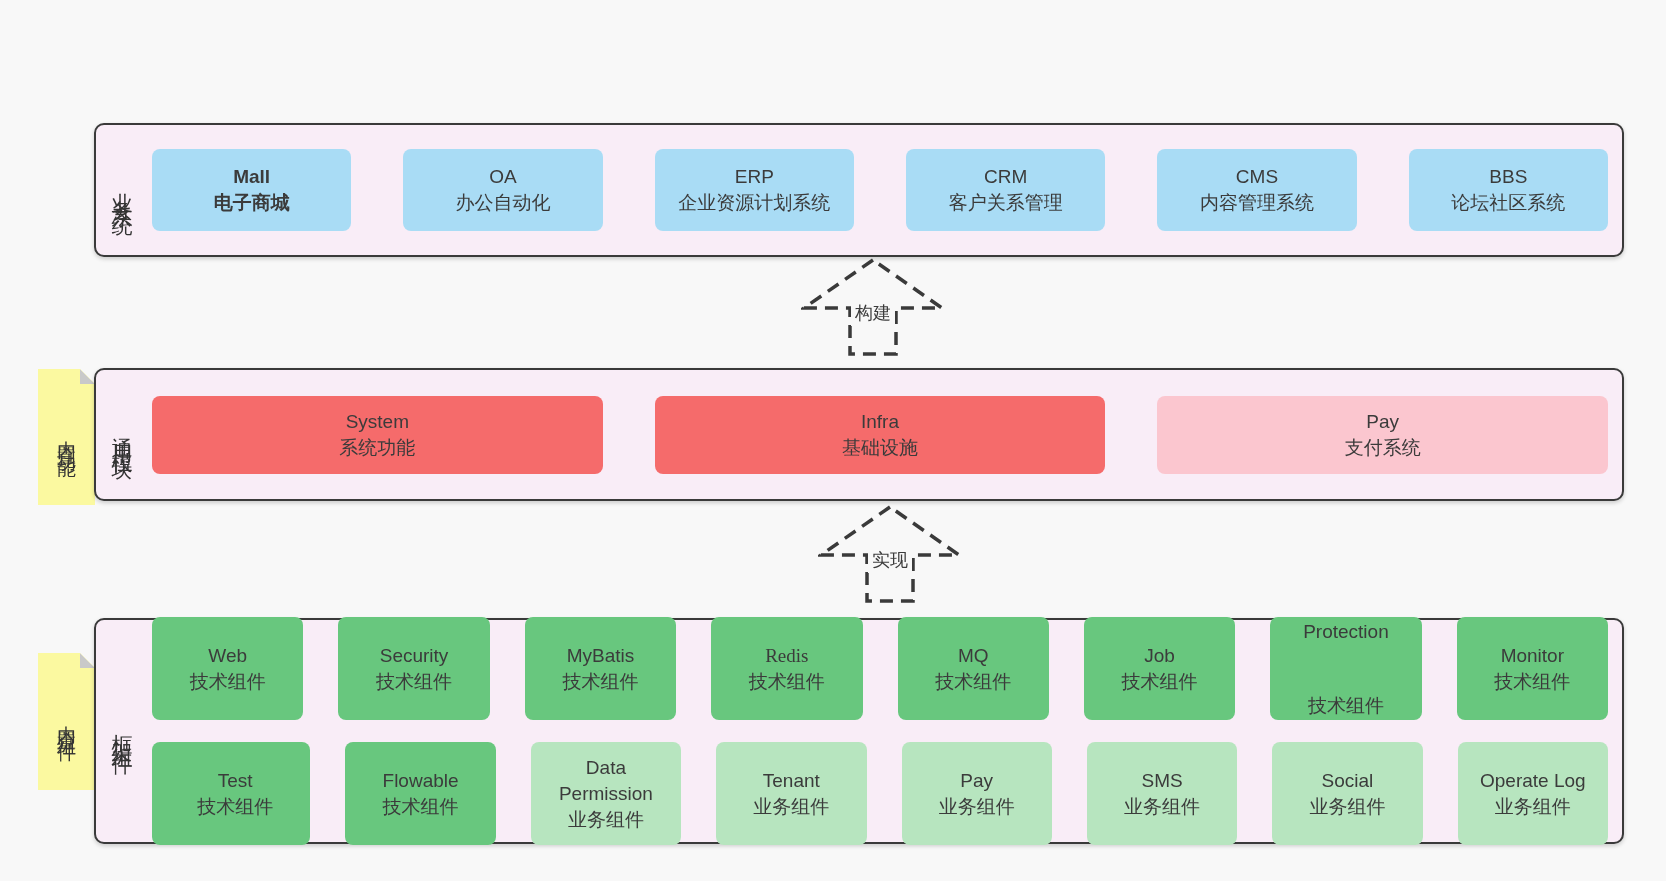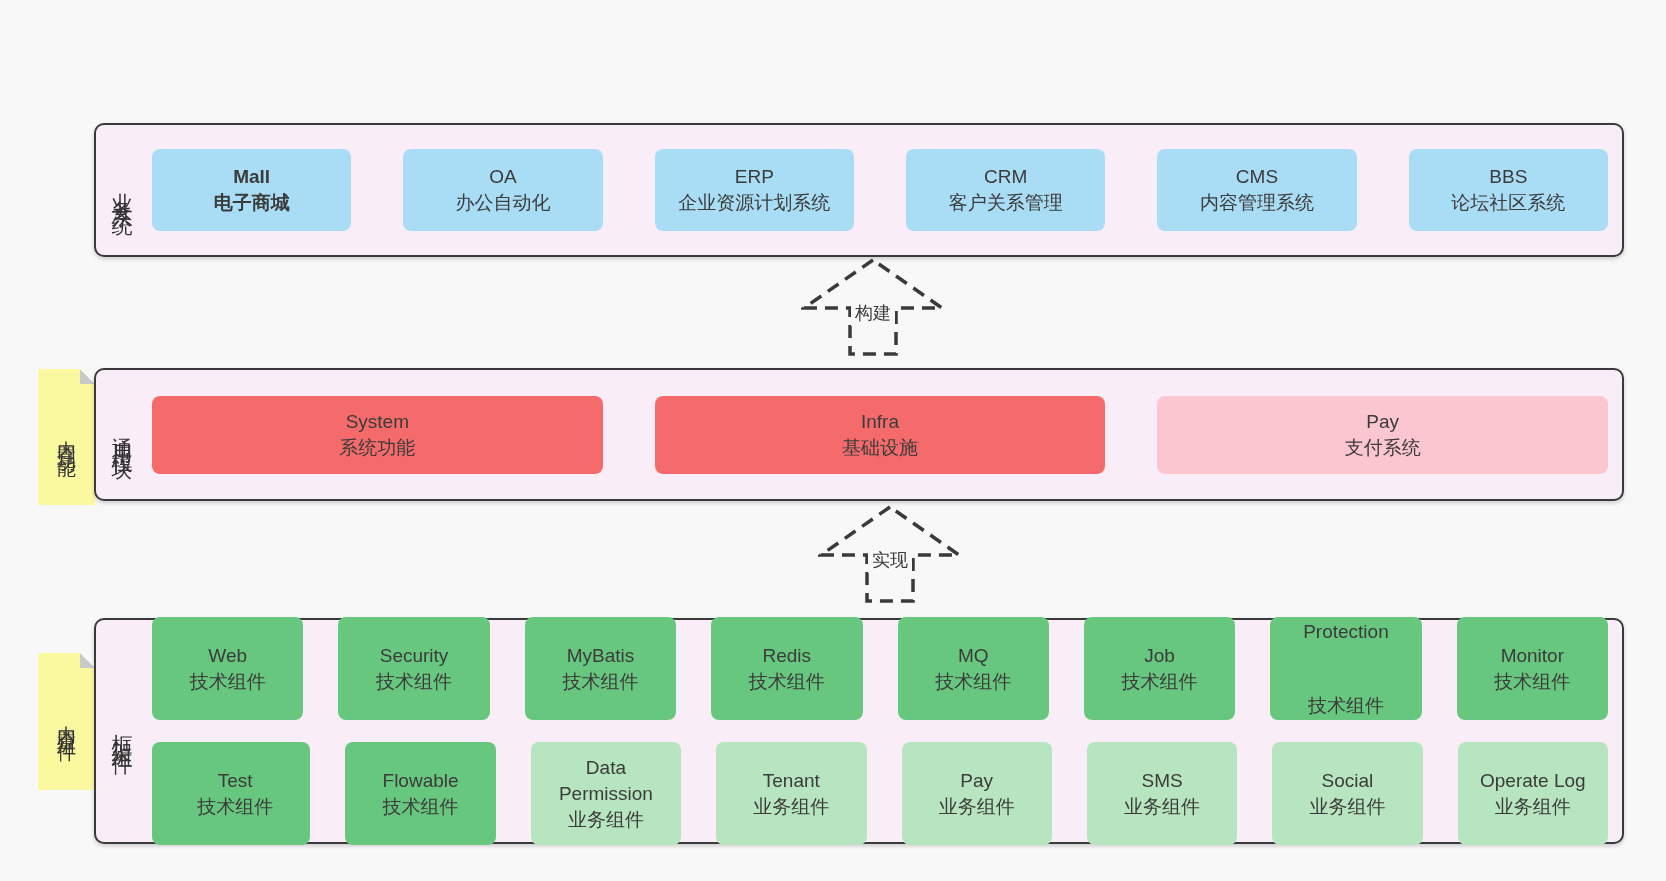--- a/index.html
+++ b/index.html
@@ -154,21 +154,21 @@
           <div>技术组件</div>
         </div>
         <div class="box" style="background: rgb(104, 199, 126);">
           <div>Security</div>
           <div>技术组件</div>
         </div>
         <div class="box" style="background: rgb(104, 199, 126);">
           <div>MyBatis</div>
           <div>技术组件</div>
         </div>
-        <div class="box" style="background: rgb(104, 199, 126);">
+        <div class="box" style="background: rgb(104, 199, 126); font-family: Liberation Serif, serif;">
           <div>Redis</div>
           <div>技术组件</div>
         </div>
         <div class="box" style="background: rgb(104, 199, 126);">
           <div>MQ</div>
           <div>技术组件</div>
         </div>
         <div class="box" style="background: rgb(104, 199, 126);">
           <div>Job</div>
           <div>技术组件</div>

